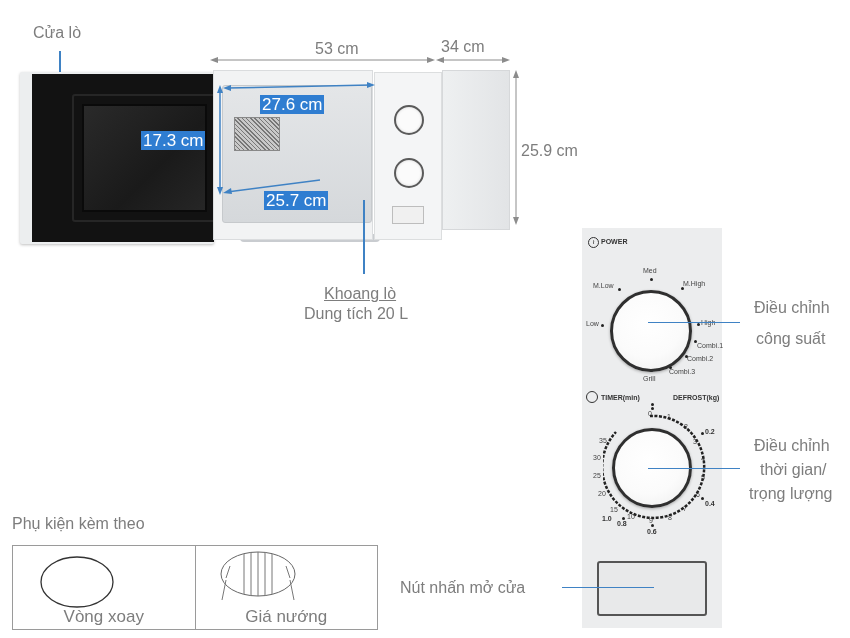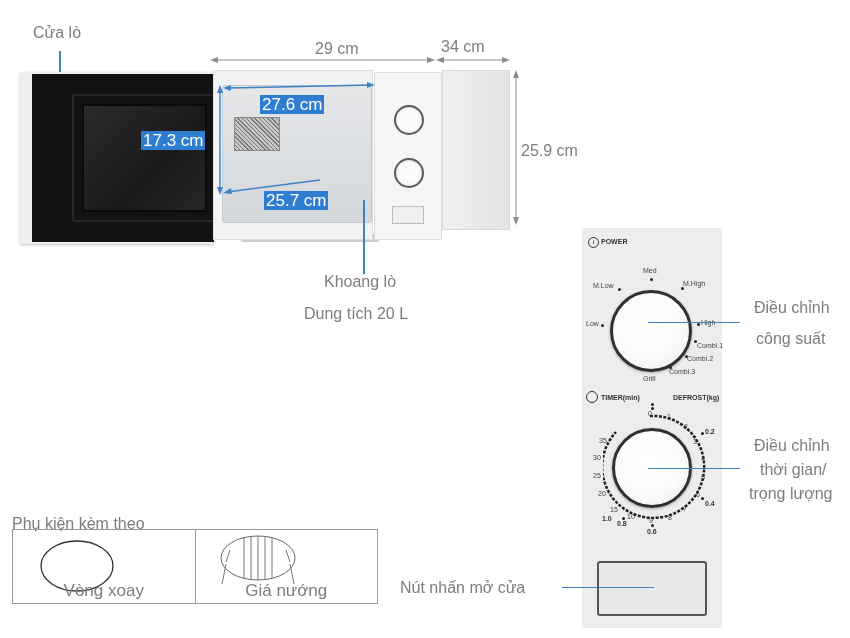--- a/index.html
+++ b/index.html
@@ -26,32 +26,32 @@
 
     
     .cpanel { position: absolute; left: 582px; top: 228px; width: 140px; height: 400px; background: #ecedee; }
     .cp-text { position: absolute; color: #333; font-size: 7px; font-weight: bold; white-space: nowrap; }
     .cp-mark { position: absolute; color: #444; font-size: 7px; white-space: nowrap; }
     .dot { position: absolute; width: 3px; height: 3px; border-radius: 50%; background: #222; }
     .bigknob { position: absolute; border-radius: 50%; background: radial-gradient(circle at 45% 40%, #ffffff 0, #fbfbfb 55%, #ececec 100%); border: 3px solid #2f2f2f; box-shadow: 0 1px 3px rgba(0,0,0,.3); }
     .door-btn { position: absolute; left: 597px; top: 561px; width: 110px; height: 55px; border: 2px solid #555; border-radius: 3px; background: #e8e9ea; }
 
     
-    .acc-box { position: absolute; left: 12px; top: 529px; width: 366px; height: 75px; border: 1px solid #9a9a9a; display: flex; }
+    .acc-box { position: absolute; left: 12px; top: 545px; width: 366px; height: 85px; border: 1px solid #9a9a9a; display: flex; }
     .acc-cell { flex: 1; position: relative; border-right: 1px solid #9a9a9a; }
     .acc-cell:last-child { border-right: none; }
     .acc-label { position: absolute; left: 0; right: 0; bottom: 2px; text-align: center; font-size: 17px; color: #7d7d7d; }
   </style>
 </head>
 <body>
 
 <div class="abs lbl" style="left:33px;top:23px;">Cửa lò</div>
 <div class="callout-line" style="left:59px;top:51px;width:2px;height:32px;"></div>
 
-<div class="abs lbl" style="left:315px;top:39px;">29 cm</div>
+<div class="abs lbl" style="left:315px;top:39px;">53 cm</div>
 <svg class="abs" style="left:210px;top:55px;" width="225" height="10">
   <line x1="4" y1="5" x2="221" y2="5" stroke="#8c8c8c" stroke-width="1"></line>
   <polygon points="0,5 8,2 8,8" fill="#8c8c8c"></polygon>
     <polygon points="225,5 217,2 217,8" fill="#8c8c8c"></polygon>
 </svg>
 <div class="abs lbl" style="left:441px;top:37px;text-align:center;">34 cm</div>
 <svg class="abs" style="left:436px;top:55px;" width="74" height="10">
   <line x1="4" y1="5" x2="70" y2="5" stroke="#8c8c8c" stroke-width="1"></line>
   <polygon points="0,5 8,2 8,8" fill="#8c8c8c"></polygon>
     <polygon points="74,5 66,2 66,8" fill="#8c8c8c"></polygon>
@@ -89,21 +89,21 @@
   <polygon points="5,3 2,11 8,11" fill="#3f82c4"></polygon>
     <polygon points="5,113 2,105 8,105" fill="#3f82c4"></polygon>
   <line x1="12" y1="110" x2="105" y2="98" stroke="#3f82c4" stroke-width="1.5"></line>
   <polygon points="8,111 16,106 17,112" fill="#3f82c4"></polygon>
 </svg>
 <div class="blue-tag" style="left:260px;top:95px;">27.6 cm</div>
 <div class="blue-tag" style="left:141px;top:131px;">17.3 cm</div>
 <div class="blue-tag" style="left:264px;top:191px;">25.7 cm</div>
 
 <div class="callout-line" style="left:363px;top:200px;width:2px;height:74px;"></div>
-<div class="abs lbl" style="left:324px;top:272px;">Khoang lò</div>
+<div class="abs lbl" style="left:324px;top:284px;text-decoration:underline;">Khoang lò</div>
 <div class="abs lbl" style="left:304px;top:304px;">Dung tích 20 L</div>
 
 <div class="cpanel"></div>
 
 <span class="abs" style="left:588px;top:237px;width:11px;height:11px;border:1.5px solid #333;border-radius:50%;font-size:6px;line-height:8px;text-align:center;color:#333;font-weight:bold;">≀</span>
 <div class="cp-text" style="left:601px;top:238px;">POWER</div>
 
 <div class="cp-mark" style="left:593px;top:282px;">M.Low</div>
 <div class="cp-mark" style="left:643px;top:267px;">Med</div>
 <div class="cp-mark" style="left:683px;top:280px;">M.High</div>

